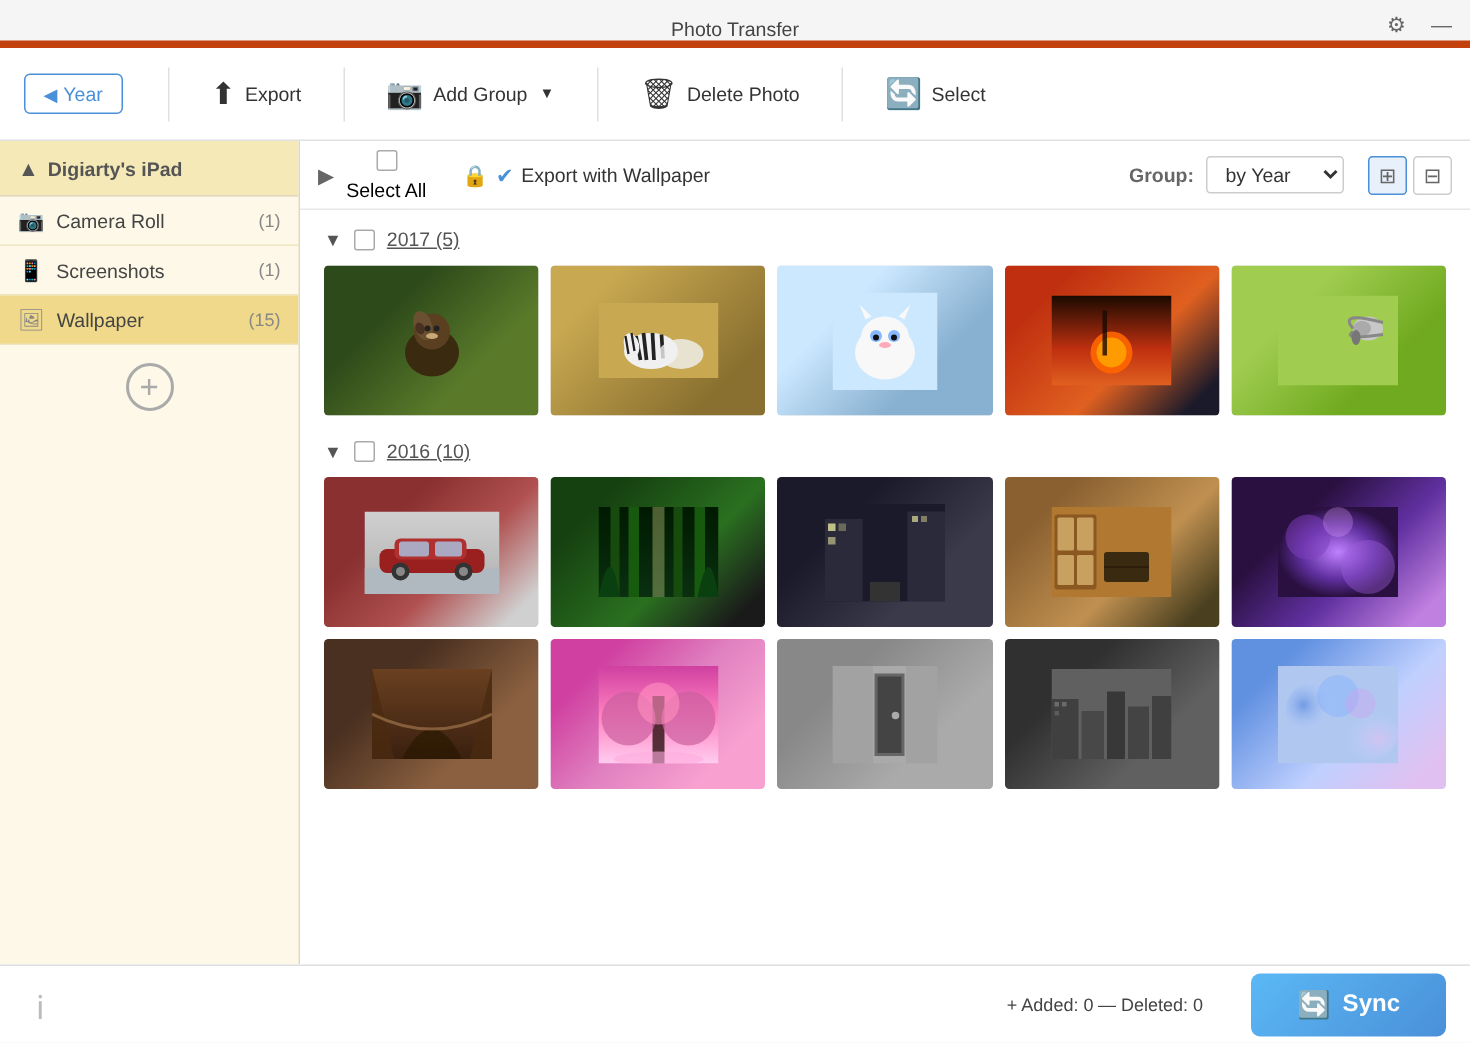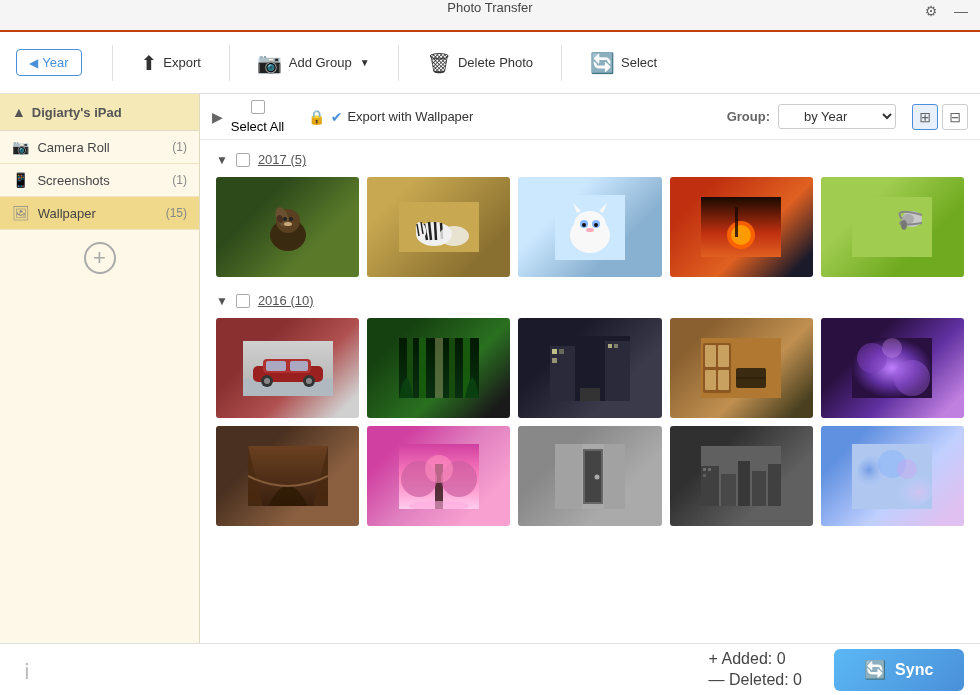--- a/index.html
+++ b/index.html
@@ -3,24 +3,24 @@
   <meta charset="utf-8">
   <style>
     * { box-sizing: border-box; margin: 0; padding: 0; }
     body { font-family: 'Segoe UI', Arial, sans-serif; font-size: 13px; background: #f0f0f0; width: 980px; height: 695px; overflow: hidden; display: flex; flex-direction: column; }
 
     
     .title-bar {
       height: 32px;
       background: #f5f5f5;
       display: flex;
-      align-items: flex-start;
+      align-items: flex-end;
       justify-content: center;
       position: relative;
-      border-bottom: 2px solid #c2410c;
+      border-bottom: 5px solid #c2410c;
     }
     .title-bar-title { font-size: 13px; color: #444; }
     .title-bar-controls { position: absolute; right: 8px; display: flex; gap: 8px; align-items: center; }
     .title-btn { width: 22px; height: 22px; display: flex; align-items: center; justify-content: center; cursor: pointer; color: #666; font-size: 14px; }
 
     
     .toolbar {
       height: 62px;
       background: #fff;
       display: flex;
@@ -129,21 +129,21 @@
       margin-left: 16px;
       cursor: pointer;
     }
     .lock-icon { font-size: 14px; color: #e0a000; }
     .check-icon { color: #4a90d9; font-size: 14px; }
     .encryption-label { font-size: 13px; color: #333; }
     .group-label { margin-left: auto; font-size: 13px; color: #666; font-weight: bold; }
     .group-select {
       border: 1px solid #ccc;
       background: #fff;
-      padding: 3px 21px;
+      padding: 3px 8px;
       border-radius: 3px;
       font-size: 13px;
       color: #333;
       cursor: pointer;
     }
     .view-btns { display: flex; gap: 4px; margin-left: 8px; }
     .view-btn {
       width: 26px; height: 26px;
       border: 1px solid #ccc;
       border-radius: 3px;
@@ -201,21 +201,21 @@
       background: conic-gradient(#4a90d9 0deg, #4a90d9 60deg, #e0e0e0 60deg);
       display: flex; align-items: center; justify-content: center;
       font-size: 9px; font-weight: bold; color: #333;
       text-align: center;
     }
     .storage-text { font-size: 11px; color: #555; }
     .status-info-icon { font-size: 22px; color: #bbb; margin-left: 8px; }
     .status-details { display: flex; flex-direction: column; gap: 3px; font-size: 12px; color: #444; }
     .status-dot-green { color: #4caf50; margin-right: 3px; }
     .status-dot-orange { color: #ff9800; margin-right: 3px; }
-    .status-right { margin-left: auto; display: flex; flex-direction: column; gap: 3px; font-size: 16px; color: #444; }
+    .status-right { margin-left: auto; display: flex; flex-direction: row; gap: 3px; font-size: 12px; color: #444; }
     .sync-btn {
       width: 130px; height: 42px;
       background: linear-gradient(135deg, #5bb8f5, #4a90d9);
       border: none;
       border-radius: 6px;
       color: #fff;
       font-size: 16px;
       font-weight: bold;
       cursor: pointer;
       display: flex; align-items: center; justify-content: center;

